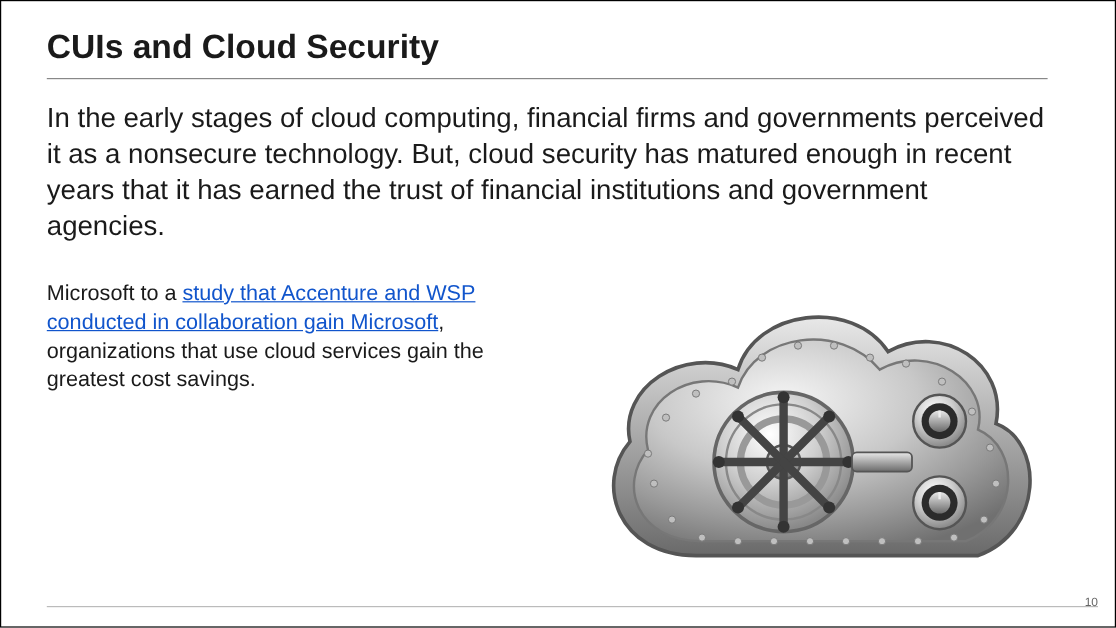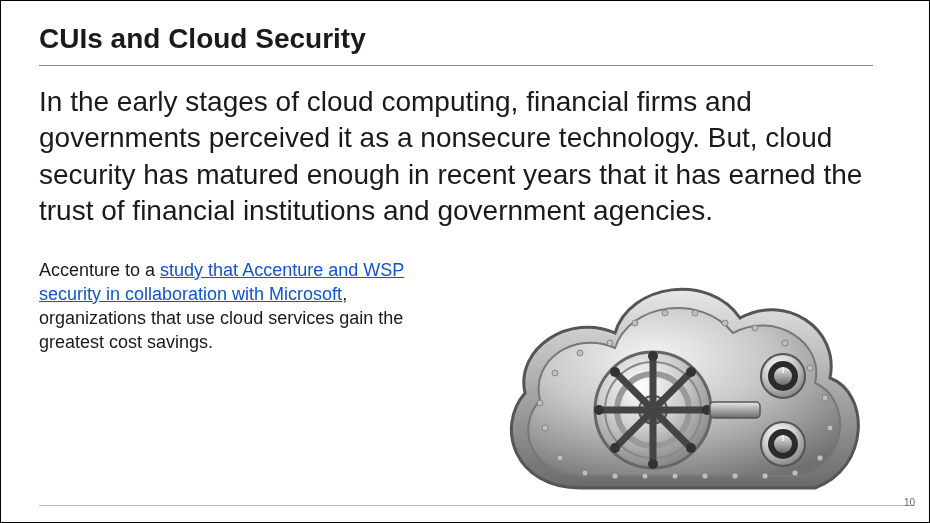--- a/index.html
+++ b/index.html
@@ -20,21 +20,21 @@
     }
     .title {
       font-size: 28px;
       font-weight: 700;
       color: #1a1a1a;
       padding-bottom: 10px;
       border-bottom: 1px solid #888;
       margin-bottom: 18px;
     }
     .intro {
-      font-size: 28px;
+      font-size: 23px;
       line-height: 1.3;
       color: #1a1a1a;
       margin-bottom: 28px;
     }
     .body-row {
       display: flex;
       gap: 28px;
       flex: 1;
     }
     .text-col {
@@ -75,21 +75,21 @@
 <body>
 
 <div class="slide">
   <h1 class="title">CUIs and Cloud Security</h1>
 
   <p class="intro">In the early stages of cloud computing, financial firms and governments perceived it as a nonsecure technology. But, cloud security has matured enough in recent years that it has earned the trust of financial institutions and government agencies.</p>
 
   <div class="body-row">
     <div class="text-col">
       <p class="para">
-        <span>Accenture to a </span><a href="#">study that Accenture and WSP security in collaboration with Microsoft</a><span>, organizations that use cloud services gain the greatest cost savings.</span>
+        <span>Microsoft to a </span><a href="#">study that Accenture and WSP conducted in collaboration gain Microsoft</a><span>, organizations that use cloud services gain the greatest cost savings.</span>
       </p>
     </div>
     <div class="img-col">
       <svg width="380" height="270" viewBox="0 0 380 270">
         <defs>
           <radialGradient id="metal" cx="40%" cy="30%" r="80%">
             <stop offset="0%" stop-color="#f5f5f5"></stop>
             <stop offset="45%" stop-color="#c8c8c8"></stop>
             <stop offset="75%" stop-color="#9a9a9a"></stop>
             <stop offset="100%" stop-color="#707070"></stop>

